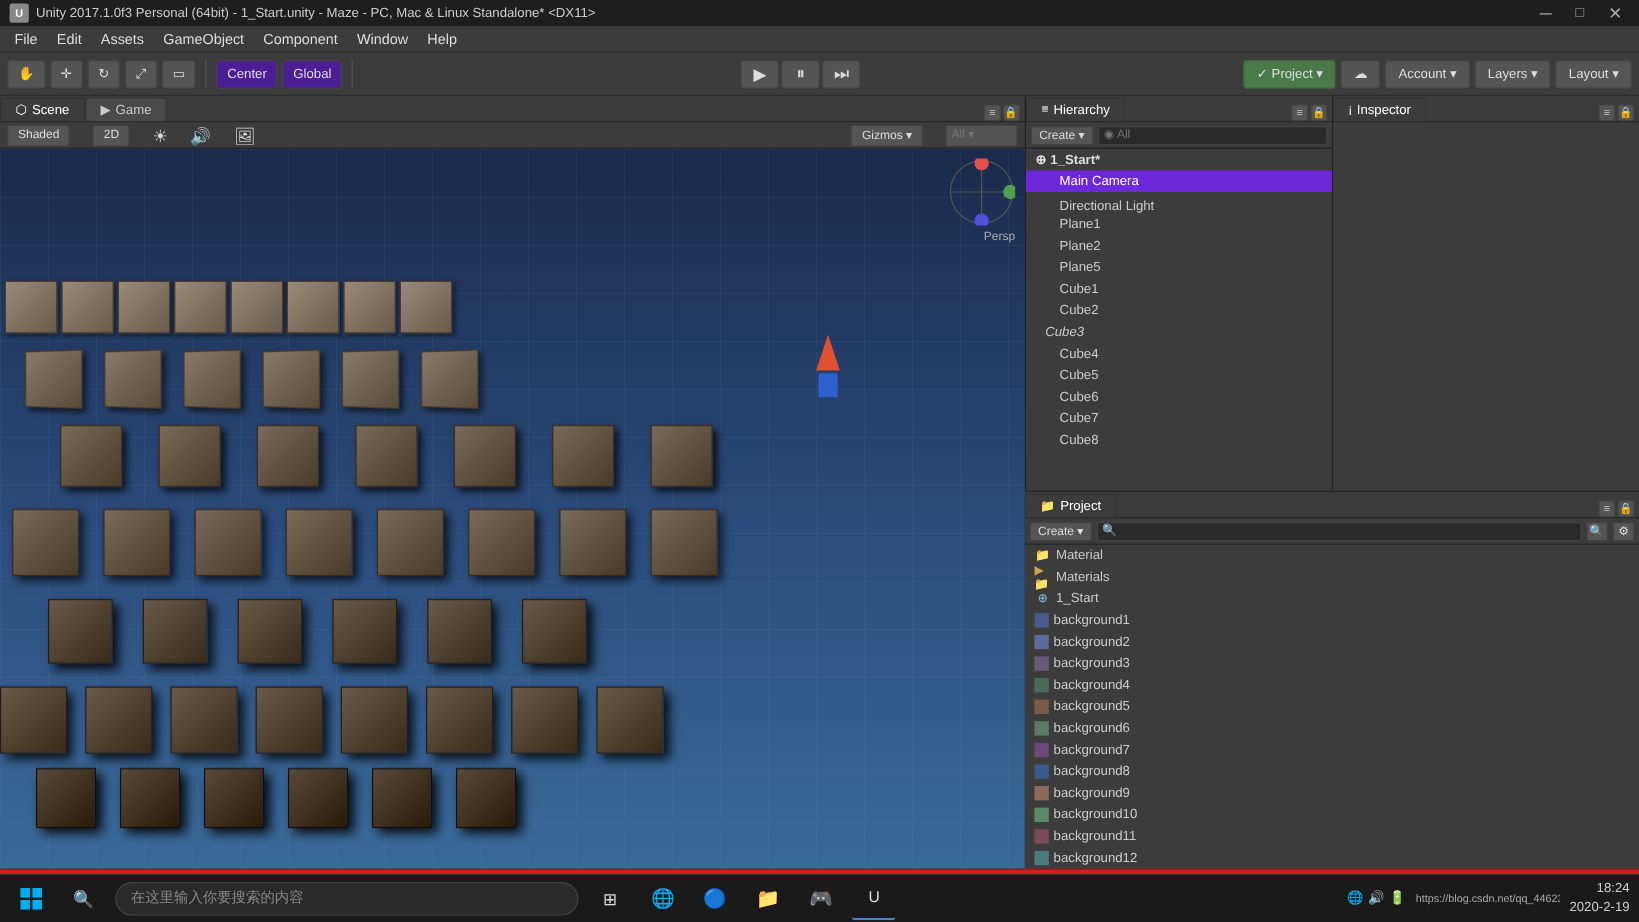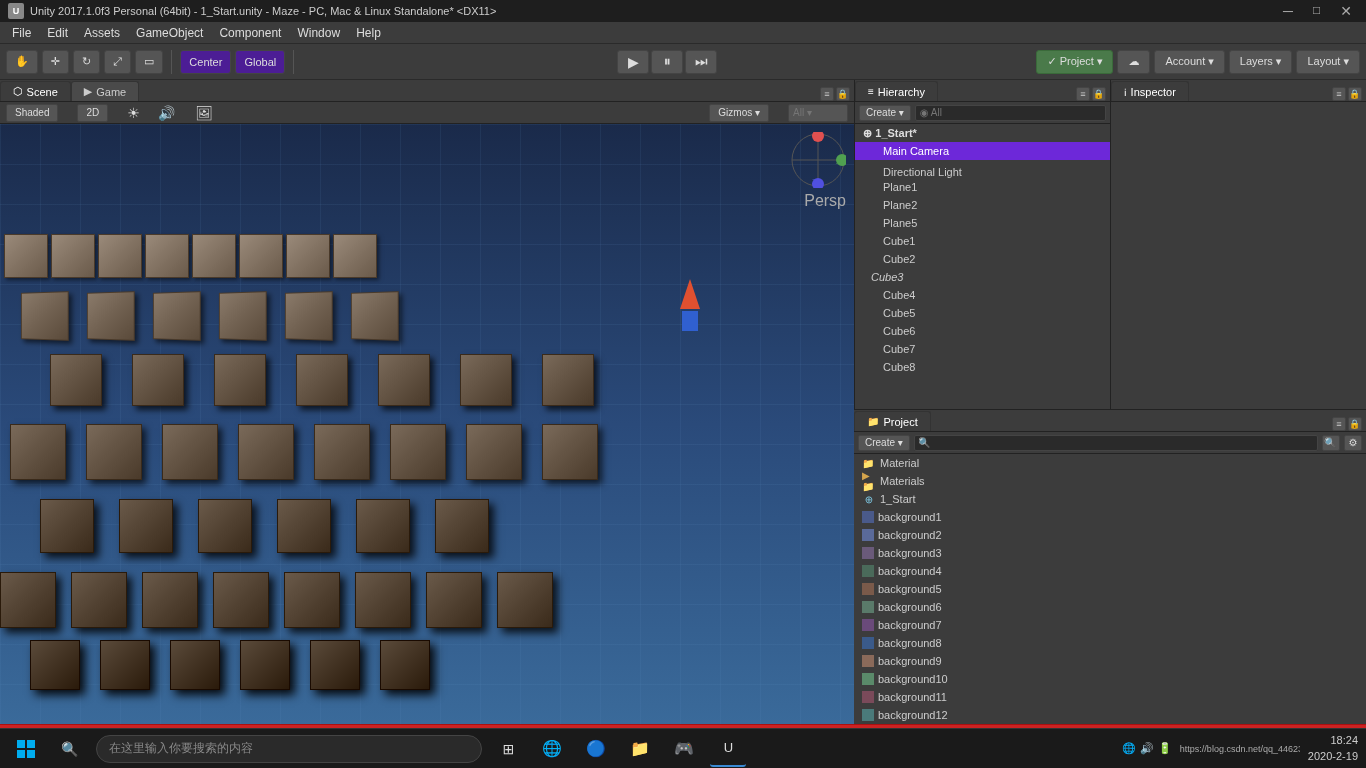--- a/index.html
+++ b/index.html
@@ -521,21 +521,21 @@
               <line x1="28" y1="2" x2="28" y2="54" stroke="#555" stroke-width="1"></line>
               <line x1="2" y1="28" x2="54" y2="28" stroke="#555" stroke-width="1"></line>
               <circle cx="28" cy="4" r="6" fill="#e05050"></circle>
               <circle cx="52" cy="28" r="6" fill="#50a050"></circle>
               <circle cx="28" cy="52" r="6" fill="#5050e0"></circle>
               <text x="22" y="8" fill="#e05050" font-size="7">Y</text>
               <text x="46" y="32" fill="#50a050" font-size="7">X</text>
               <text x="22" y="52" fill="#5050e0" font-size="7">Z</text>
             </svg>
           </div>
-          <div style="position:absolute;right:8px;top:68px;font-size:16px;color:#aaa;">Persp</div>
+          <div style="position:absolute;right:8px;top:68px;font-size:10px;color:#aaa;">Persp</div>
         </div>
       </div>
     </div>
 
     <div id="right-panels-container">
 
       <div id="upper-right">
 
         <div id="hierarchy-panel" style="width:256px;display:flex;flex-direction:column;border-left:1px solid #222;">
           <div class="tab-bar">

